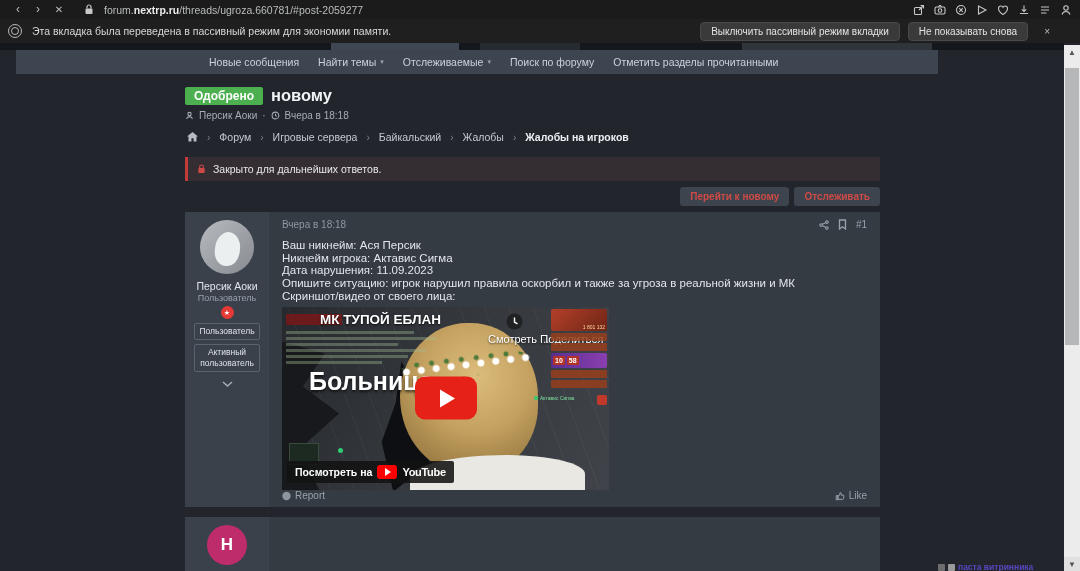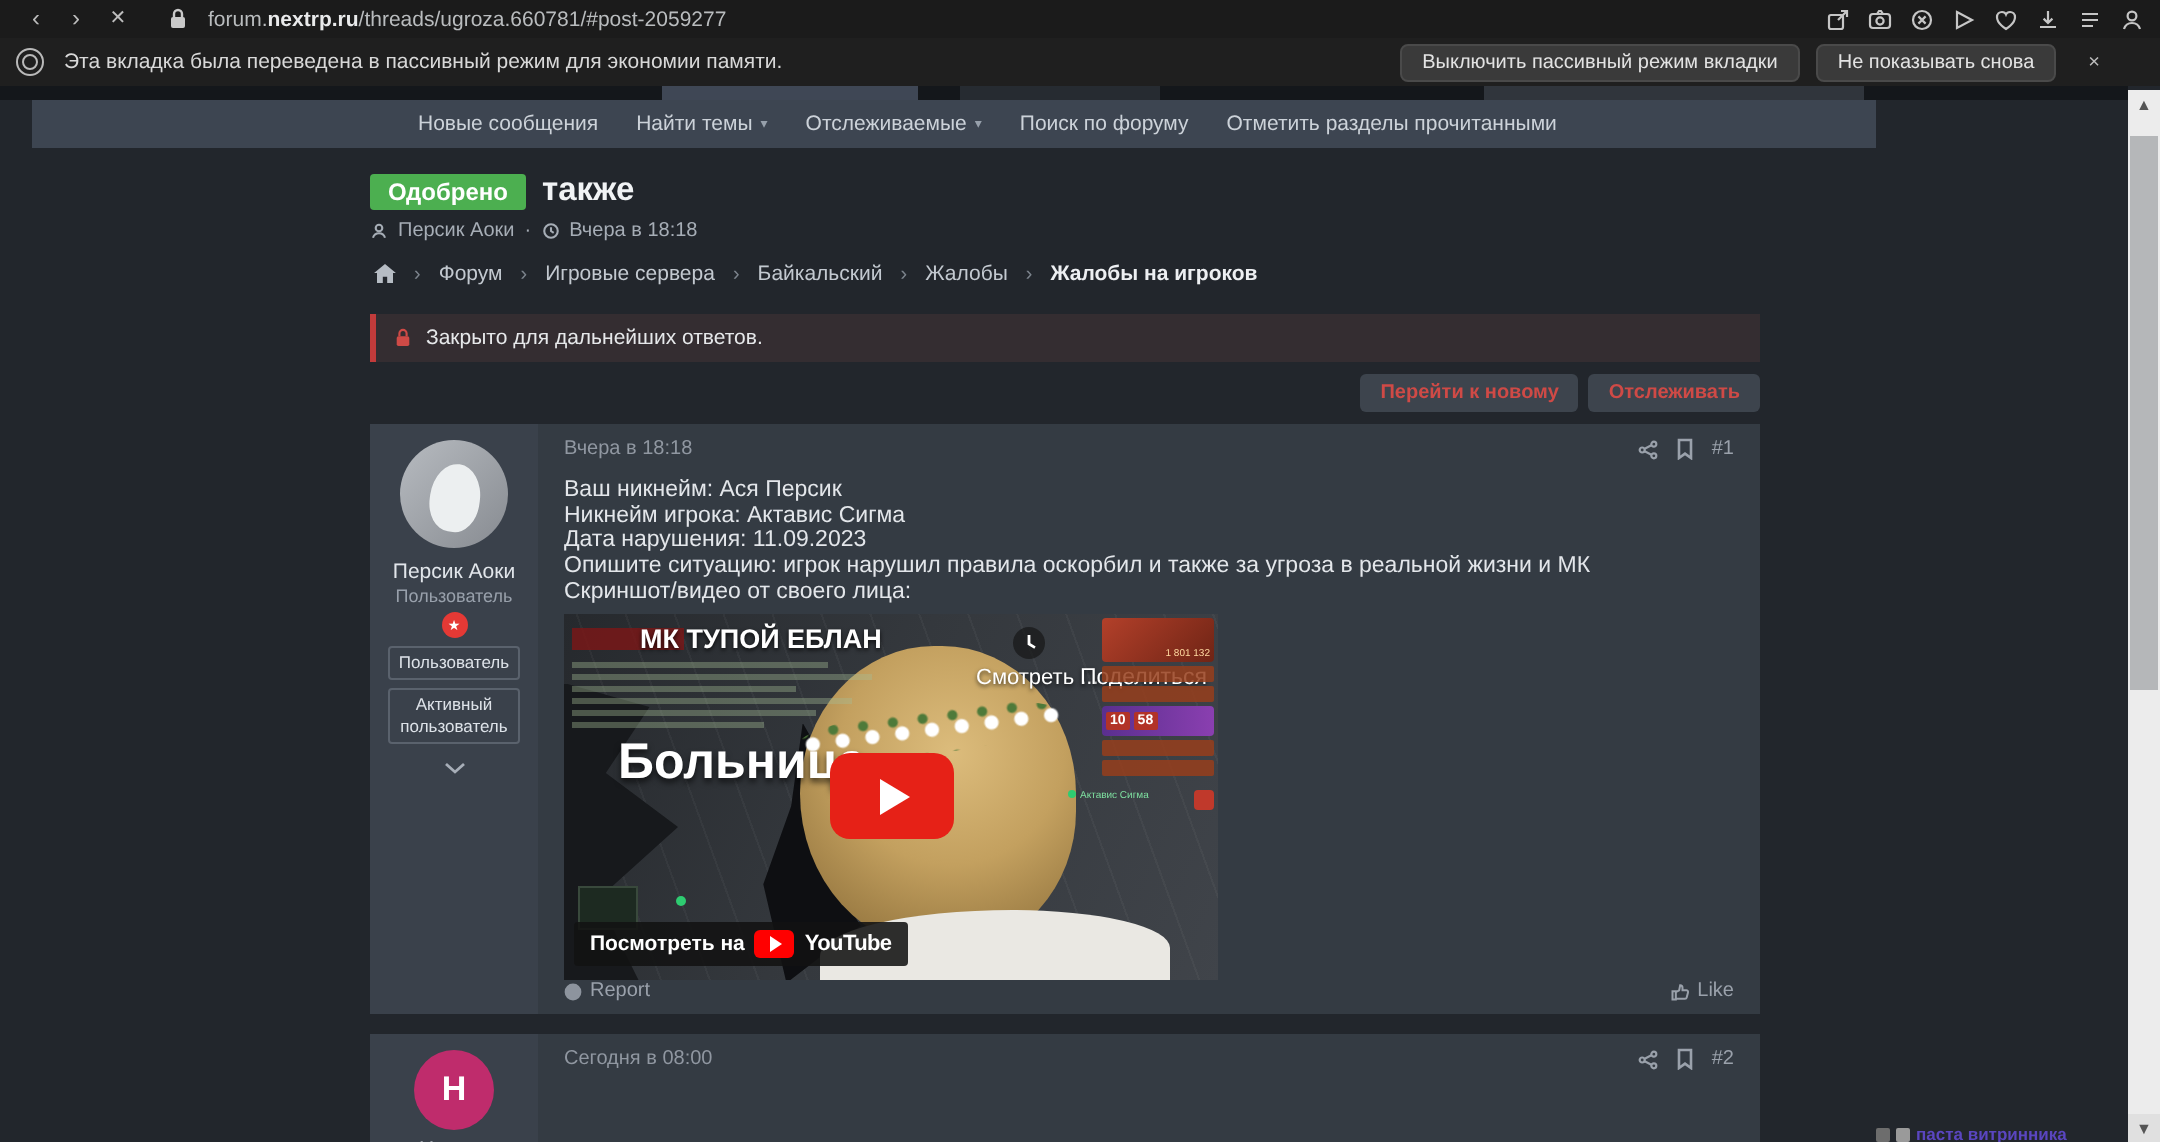--- a/index.html
+++ b/index.html
@@ -262,21 +262,21 @@
       </span>
     <span class="fnav-item">
         <span>Отметить разделы прочитанными</span>
       </span>
   </div>
 
   <div class="page">
 
     <div class="title-row">
       <span class="status-badge">Одобрено</span>
-      <span class="thread-title">также</span>
+      <span class="thread-title">новому</span>
     </div>
     <div class="meta-row">
       <span class="ic">
           <svg width="9" height="9" viewBox="0 0 12 12" fill="none" stroke="#a6adb6" stroke-width="1.4">
             <circle cx="6" cy="4" r="2.2"></circle>
             <path d="M2 10.5c.6-2 2.2-3 4-3s3.4 1 4 3"></path>
           </svg>
         </span>
       <span>Персик Аоки</span>
       <span>·</span>
@@ -438,39 +438,20 @@
     </div>
 
     <div class="post post2">
       <div class="psb">
         <div class="avatar2">
             <span>Н</span>
           </div>
         <div class="psb-name" style="margin-top:4px;">Нестор</div>
       </div>
       <div class="pbody">
-        <div class="phead">
-          <span>Сегодня в 08:00</span>
-          <span class="right">
-            <span class="ic">
-                <svg width="10" height="10" viewBox="0 0 12 12" fill="none" stroke="#9aa1ab" stroke-width="1.3">
-                  <circle cx="9.5" cy="2.5" r="1.5"></circle>
-                  <circle cx="2.5" cy="6" r="1.5"></circle>
-                  <circle cx="9.5" cy="9.5" r="1.5"></circle>
-                  <path d="M4 5.2l4-2M4 6.8l4 2"></path>
-                </svg>
-              </span>
-            <span class="ic">
-                <svg width="9" height="11" viewBox="0 0 9 11" fill="none" stroke="#9aa1ab" stroke-width="1.3">
-                  <path d="M1.5 1h6v9L4.5 7.8 1.5 10z"></path>
-                </svg>
-              </span>
-            <span>#2</span>
-          </span>
-        </div>
       </div>
     </div>
 
     <div class="frag">
       <span class="fi1"></span>
       <span class="fi2"></span>
       <span class="ftxt">паста витринника</span>
     </div>
   </div>
 

